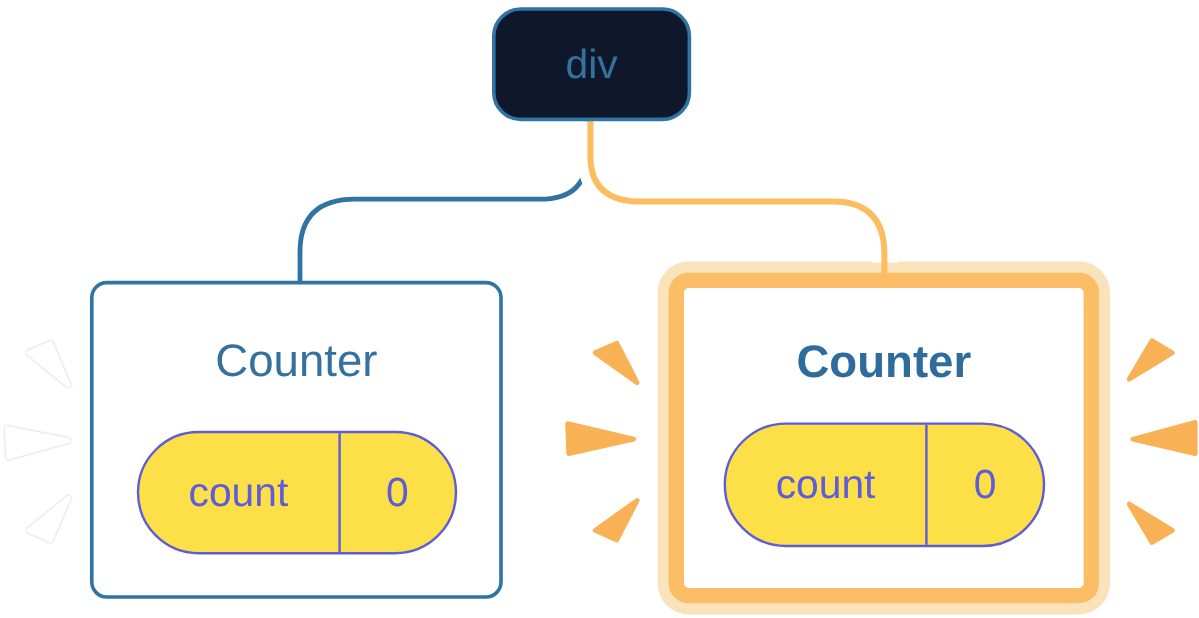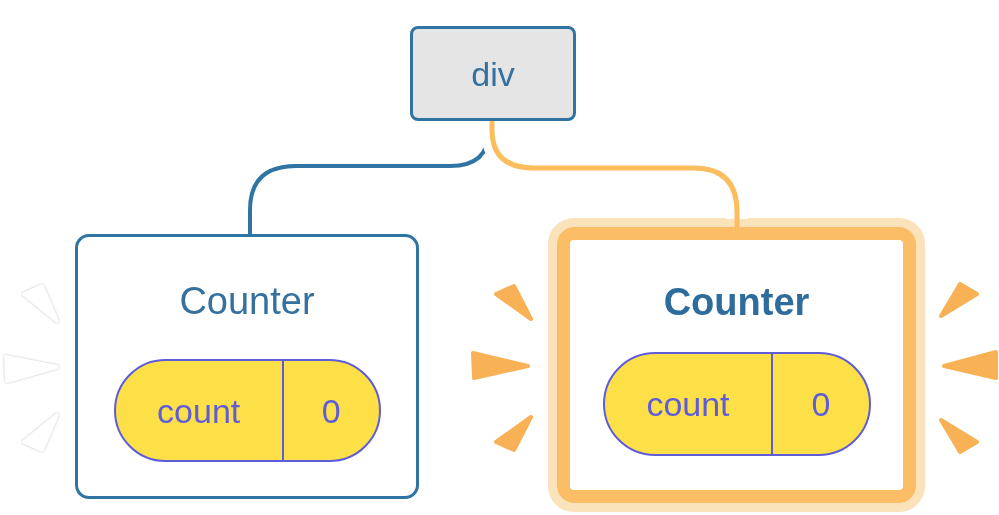--- a/index.html
+++ b/index.html
@@ -10,23 +10,23 @@
   .wires{position:absolute;left:0;top:0;z-index:3;pointer-events:none;}
   .wire-blue{stroke:#2F74A3;stroke-width:4;fill:none;}
   .wire-casing{stroke:#ffffff;stroke-width:22;fill:none;}
   .wire-amber{stroke:#FBBD5E;stroke-width:5;fill:none;}
   .spark-orange{fill:#F8B155;stroke:#F8B155;stroke-width:4;stroke-linejoin:round;}
   .spark-white{fill:#ffffff;stroke:#ffffff;stroke-width:4;stroke-linejoin:round;
                filter:drop-shadow(0 0 1px rgba(110,130,150,.5));}
 
   .root-node{
     position:absolute;z-index:4;left:410px;top:6px;width:166px;height:95px;
-    box-sizing:border-box;background:#e5e5e5;border:3.5px solid #2F74A3;border-radius:8px;
+    box-sizing:border-box;background:#0f172a;border:3.5px solid #2F74A3;border-radius:24px;
     display:flex;align-items:center;justify-content:center;
-    color:#35719E;font-size:34px;line-height:1;margin-top:20px;
+    color:#35719E;font-size:34px;line-height:1;
   }
 
   .card{
     position:absolute;z-index:2;box-sizing:border-box;background:#fff;
     display:flex;flex-direction:column;align-items:center;
   }
   .card-left{
     left:75px;top:234px;width:344px;height:265px;
     border:3.5px solid #2F74A3;border-radius:14px;padding-top:42px;
   }

